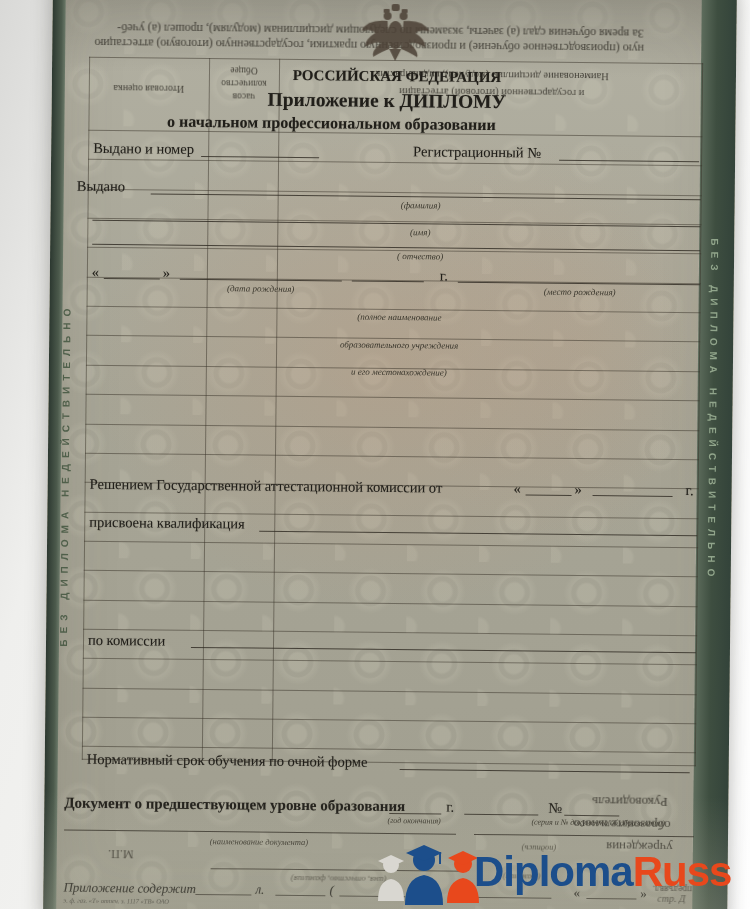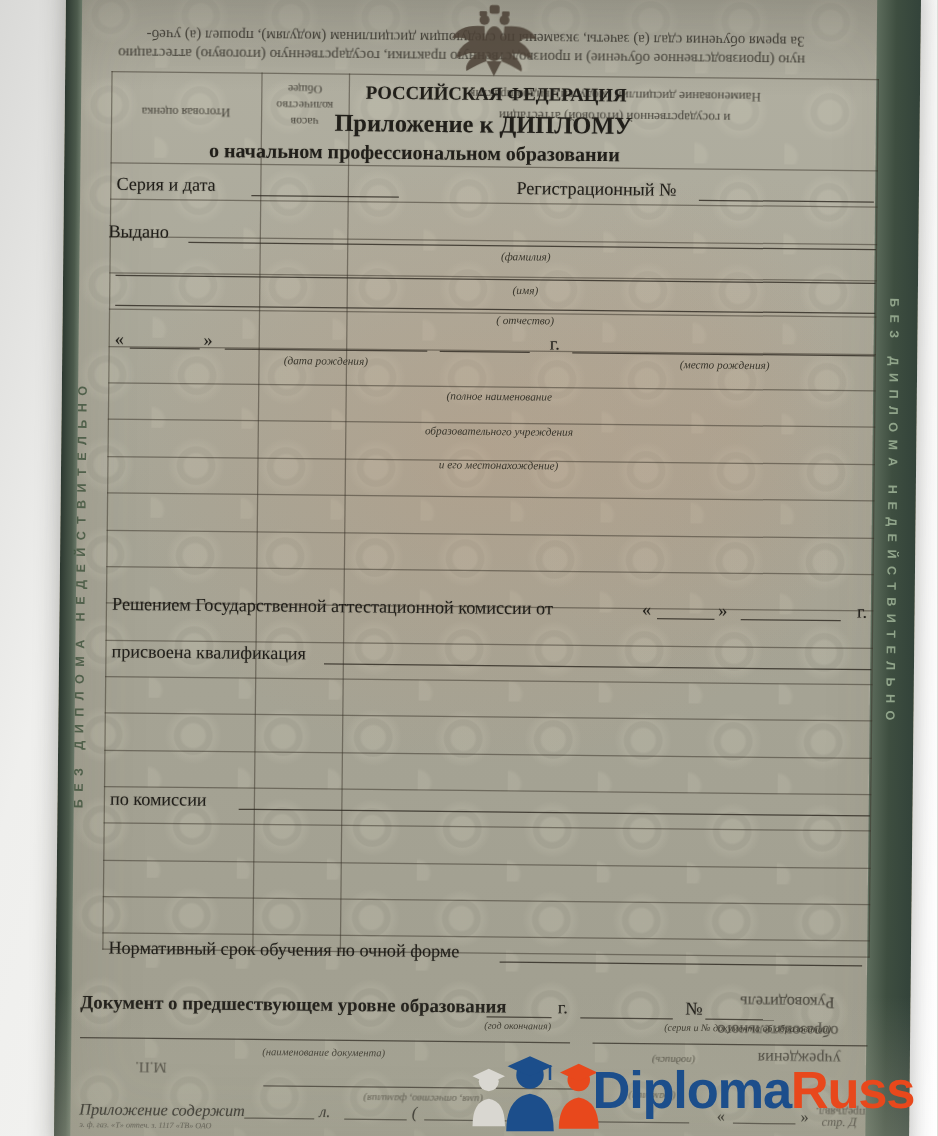--- a/index.html
+++ b/index.html
@@ -104,26 +104,26 @@
     <div class="a f ghost" style="left:158px;top:82px;width:68px;font-size:9.5px;text-align:center">Общее</div>
     <div class="a f ghost" style="left:158px;top:95px;width:68px;font-size:9.5px;text-align:center">количество</div>
     <div class="a f ghost" style="left:158px;top:108px;width:68px;font-size:9.5px;text-align:center">часов</div>
     <div class="a f ghost" style="left:230px;top:84px;width:420px;font-size:10.5px;text-align:center">Наименование дисциплин (модулей), видов практик</div>
     <div class="a f ghost" style="left:230px;top:101px;width:420px;font-size:10.5px;text-align:center">и государственной (итоговой) аттестации</div>
 
     <div class="a ink" style="left:195px;top:83px;width:300px;text-align:center;font-size:15px;font-weight:bold">РОССИЙСКАЯ ФЕДЕРАЦИЯ</div>
     <div class="a ink" style="left:180px;top:105px;width:310px;text-align:center;font-size:19.5px;font-weight:bold">Приложение к ДИПЛОМУ</div>
     <div class="a ink" style="left:30px;top:130px;width:500px;text-align:center;font-size:16px;font-weight:bold">о начальном профессиональном образовании</div>
 
-    <div class="a ink lbl" style="left:42px;top:158px">Серия и дата</div>
+    <div class="a ink lbl" style="left:42px;top:158px">Выдано и номер</div>
     <div class="a bl" style="left:150px;top:173px;width:118px"></div>
     <div class="a ink lbl" style="left:362px;top:158px">Регистрационный №</div>
     <div class="a bl" style="left:508px;top:173px;width:140px"></div>
 
-    <div class="a ink lbl" style="left:36px;top:196px">Выдано</div>
+    <div class="a ink lbl" style="left:26px;top:196px">Выдано</div>
     <div class="a bl" style="left:100px;top:211px;width:550px"></div>
     <div class="a cap" style="left:200px;top:215px;width:340px">(фамилия)</div>
     <div class="a bl" style="left:42px;top:238px;width:608px"></div>
     <div class="a cap" style="left:200px;top:242px;width:340px">(имя)</div>
     <div class="a bl" style="left:42px;top:262px;width:608px"></div>
     <div class="a cap" style="left:200px;top:266px;width:340px">( отчество)</div>
 
     <div class="a ink lbl" style="left:42px;top:282px">«</div>
     <div class="a bl" style="left:54px;top:296px;width:56px"></div>
     <div class="a ink lbl" style="left:113px;top:282px">»</div>

